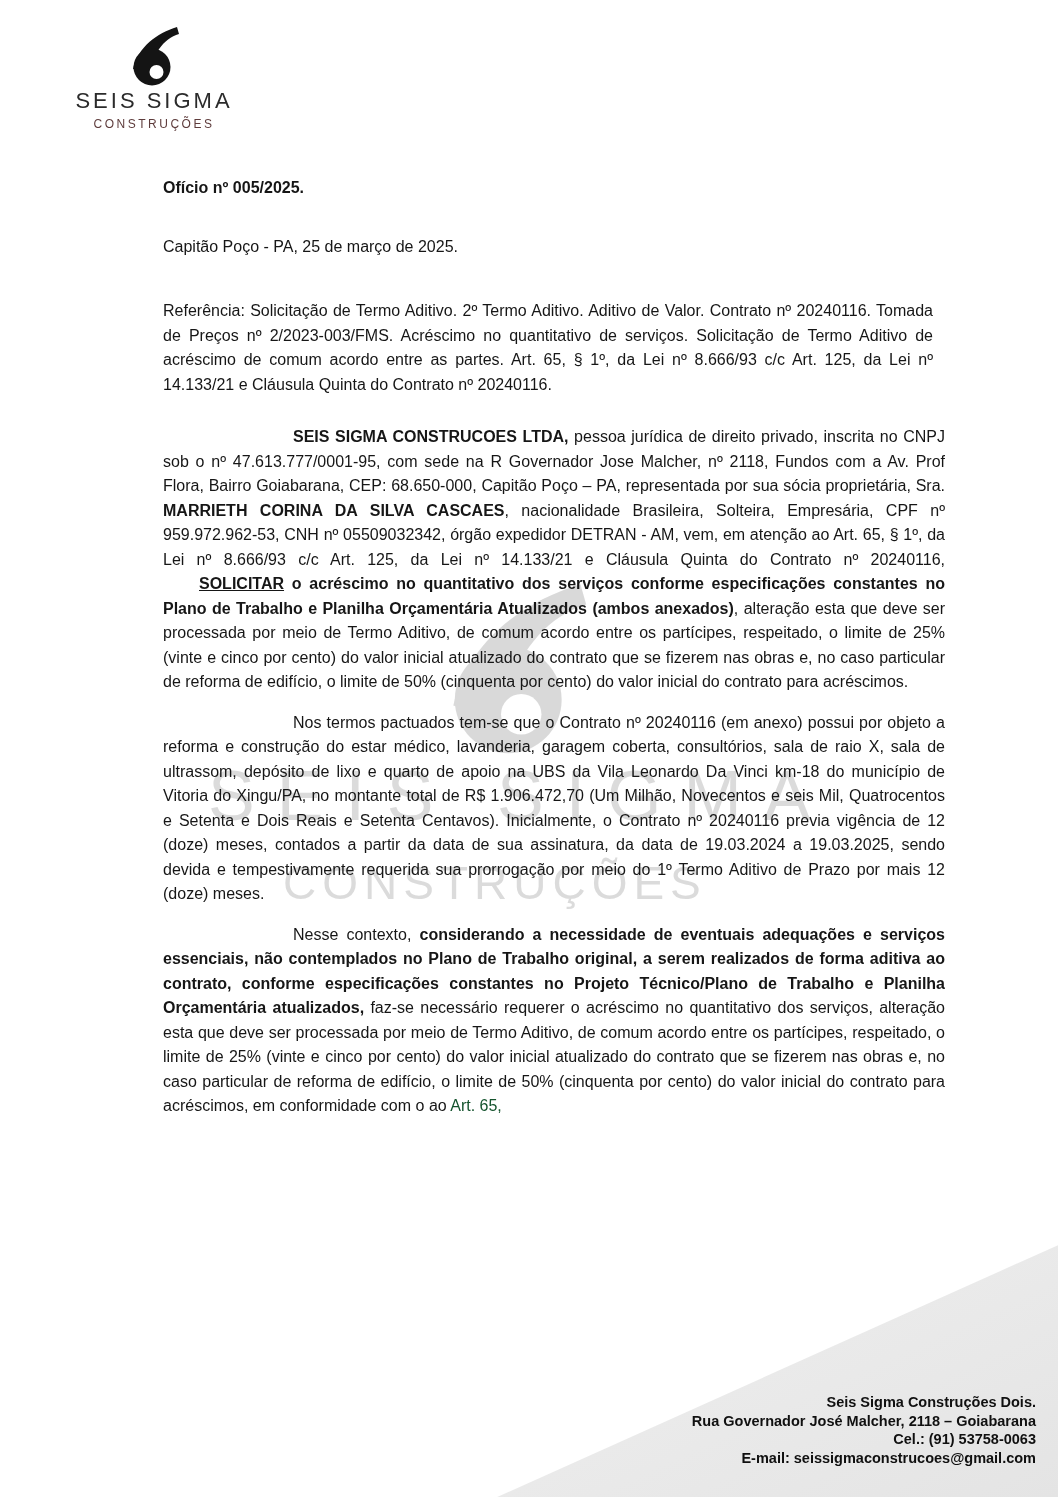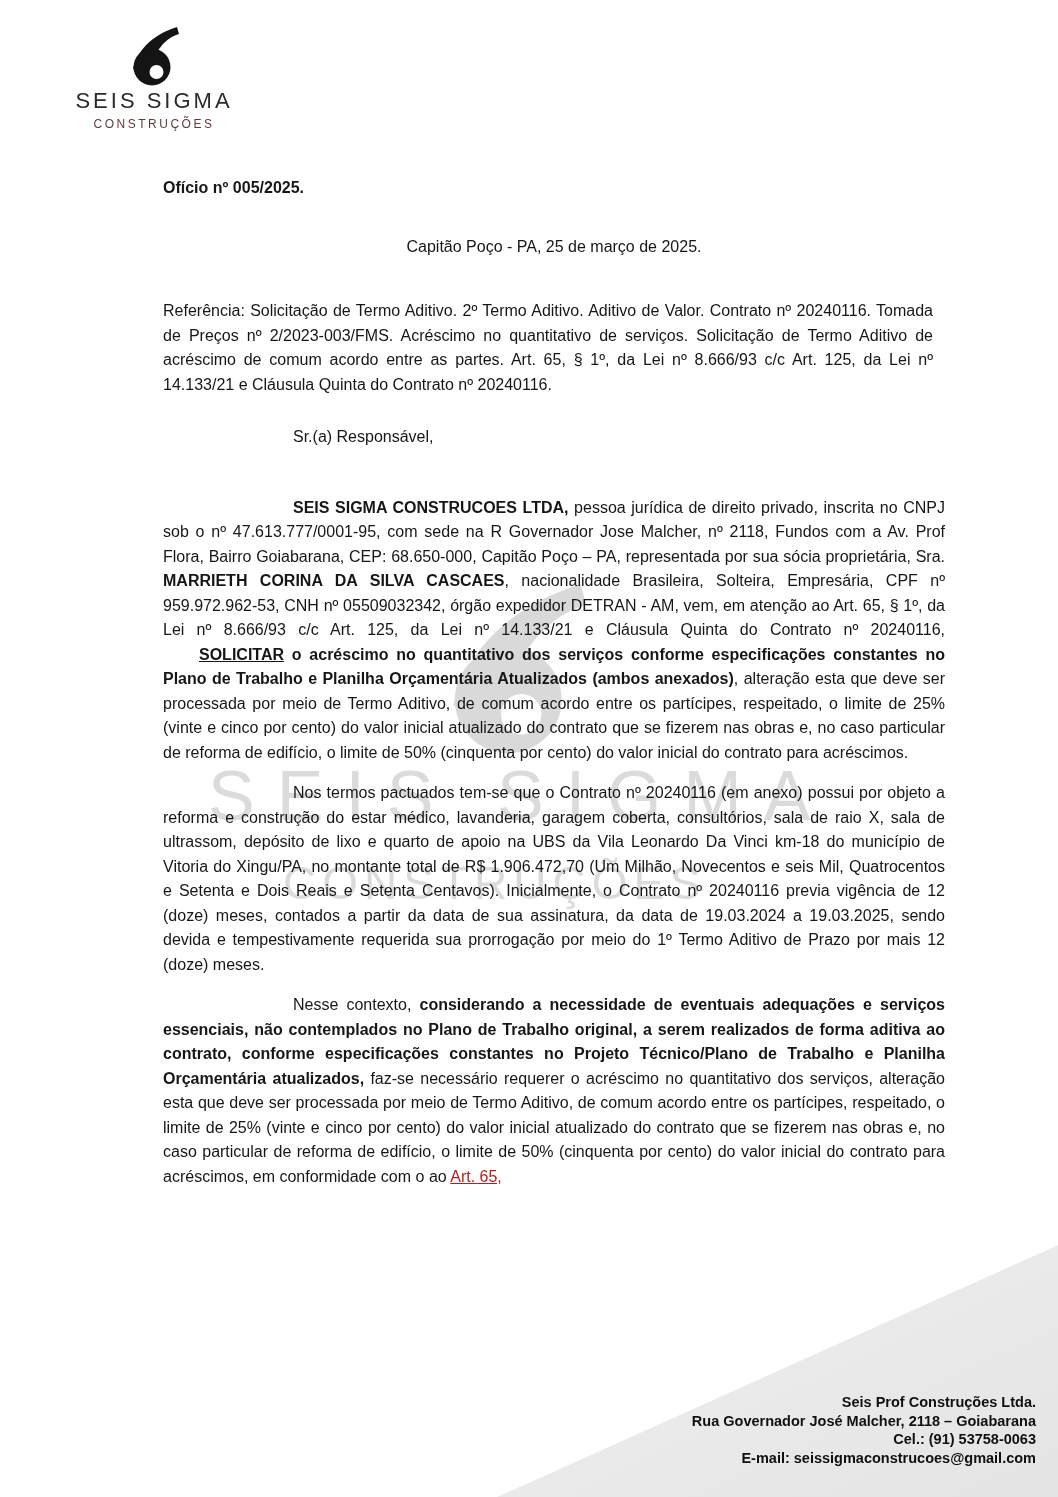--- a/index.html
+++ b/index.html
@@ -26,27 +26,27 @@
   }
   
   .logo-block{position:absolute;left:62px;top:26px;width:184px;text-align:center;z-index:2;}
   .logo-six{width:54px;height:60px;display:block;margin:0 auto 2px auto;}
   .logo-brand{font-size:22px;letter-spacing:3px;color:#2b2b2b;white-space:nowrap;}
   .logo-sub{font-size:12px;letter-spacing:2.5px;color:#5e3c3c;margin-top:3px;white-space:nowrap;}
   
   .content{position:absolute;left:163px;top:176px;width:782px;z-index:2;
     font-size:16px;line-height:24.5px;}
   .doc-number{font-weight:bold;margin:0 0 34px 0;}
-  .date-line{text-align:center;margin:0 0 40px 0;}
+  .date-line{text-align:left;margin:0 0 40px 0;}
   .addressee{font-weight:bold;text-align:justify;margin:0 0 22px 0;}
   .reference{text-align:justify;margin:0 12px 28px 0;}
   .salutation{margin:0 0 46px 130px;}
   .para{text-align:justify;text-indent:130px;margin:0 0 16px 0;}
   .u{text-decoration:underline;margin-left:36px;}
-  .gray{color:#b91c1c;text-decoration:underline;}
+  .gray{color:#14532d;}
   
   .footer-triangle{
     position:absolute;left:0;top:1240px;width:1058px;height:257px;z-index:1;
     background:linear-gradient(155deg,#c3c3c3 0%,#dedede 20%,#eaeaea 65%,#e4e4e4 100%);
     clip-path:polygon(100% 2%,100% 100%,47% 100%);
   }
   .footer-text{
     position:absolute;top:1393px;right:22px;z-index:2;
     text-align:right;font-size:14.5px;font-weight:bold;line-height:18.5px;color:#101010;
   }
@@ -75,29 +75,28 @@
       <circle cx="29.5" cy="46" r="7" fill="#ffffff"></circle>
     </svg>
     <div class="logo-brand">SEIS SIGMA</div>
     <div class="logo-sub">CONSTRUÇÕES</div>
   </div>
 
   <div class="content">
     <p class="doc-number">Ofício nº 005/2025.</p>
     <p class="date-line">Capitão Poço - PA, 25 de março de 2025.</p>
     <p class="reference">Referência: Solicitação de Termo Aditivo. 2º Termo Aditivo. Aditivo de Valor. Contrato nº 20240116. Tomada de Preços nº 2/2023-003/FMS. Acréscimo no quantitativo de serviços. Solicitação de Termo Aditivo de acréscimo de comum acordo entre as partes. Art. 65, § 1º, da Lei nº 8.666/93 c/c Art. 125, da Lei nº 14.133/21 e Cláusula Quinta do Contrato nº 20240116.</p>
-    <p class="salutation">Sr.(a) Responsável,</p>
 
     <p class="para"><b>SEIS SIGMA CONSTRUCOES LTDA,</b><span> pessoa jurídica de direito privado, inscrita no CNPJ sob o nº 47.613.777/0001-95, com sede na R Governador Jose Malcher, nº 2118, Fundos com a Av. Prof Flora, Bairro Goiabarana, CEP: 68.650-000, Capitão Poço – PA, representada por sua sócia proprietária, Sra. </span><b>MARRIETH CORINA DA SILVA CASCAES</b><span>, nacionalidade Brasileira, Solteira, Empresária, CPF nº 959.972.962-53, CNH nº 05509032342, órgão expedidor DETRAN - AM, vem, em atenção ao Art. 65, § 1º, da Lei nº 8.666/93 c/c Art. 125, da Lei nº 14.133/21 e Cláusula Quinta do Contrato nº 20240116, </span><b class="u">SOLICITAR</b><b> o acréscimo no quantitativo dos serviços conforme especificações constantes no Plano de Trabalho e Planilha Orçamentária Atualizados (ambos anexados)</b><span>, alteração esta que deve ser processada por meio de Termo Aditivo, de comum acordo entre os partícipes, respeitado, o limite de 25% (vinte e cinco por cento) do valor inicial atualizado do contrato que se fizerem nas obras e, no caso particular de reforma de edifício, o limite de 50% (cinquenta por cento) do valor inicial do contrato para acréscimos.</span></p>
 
     <p class="para">Nos termos pactuados tem-se que o Contrato nº 20240116 (em anexo) possui por objeto a reforma e construção do estar médico, lavanderia, garagem coberta, consultórios, sala de raio X, sala de ultrassom, depósito de lixo e quarto de apoio na UBS da Vila Leonardo Da Vinci km-18 do município de Vitoria do Xingu/PA, no montante total de R$ 1.906.472,70 (Um Milhão, Novecentos e seis Mil, Quatrocentos e Setenta e Dois Reais e Setenta Centavos). Inicialmente, o Contrato nº 20240116 previa vigência de 12 (doze) meses, contados a partir da data de sua assinatura, da data de 19.03.2024 a 19.03.2025, sendo devida e tempestivamente requerida sua prorrogação por meio do 1º Termo Aditivo de Prazo por mais 12 (doze) meses.</p>
 
     <p class="para"><span>Nesse contexto, </span><b>considerando a necessidade de eventuais adequações e serviços essenciais, não contemplados no Plano de Trabalho original, a serem realizados de forma aditiva ao contrato, conforme especificações constantes no Projeto Técnico/Plano de Trabalho e Planilha Orçamentária atualizados,</b><span> faz-se necessário requerer o acréscimo no quantitativo dos serviços, alteração esta que deve ser processada por meio de Termo Aditivo, de comum acordo entre os partícipes, respeitado, o limite de 25% (vinte e cinco por cento) do valor inicial atualizado do contrato que se fizerem nas obras e, no caso particular de reforma de edifício, o limite de 50% (cinquenta por cento) do valor inicial do contrato para acréscimos, em conformidade com o ao </span><span class="gray">Art. 65,</span></p>
   </div>
 
   <div class="footer-text">
-    <div>Seis Prof Construções Ltda.</div>
+    <div>Seis Sigma Construções Dois.</div>
     <div>Rua Governador José Malcher, 2118 – Goiabarana</div>
     <div>Cel.: (91) 53758-0063</div>
     <div>E-mail: seissigmaconstrucoes@gmail.com</div>
   </div>
 
 </div>
 
 </body></html>

